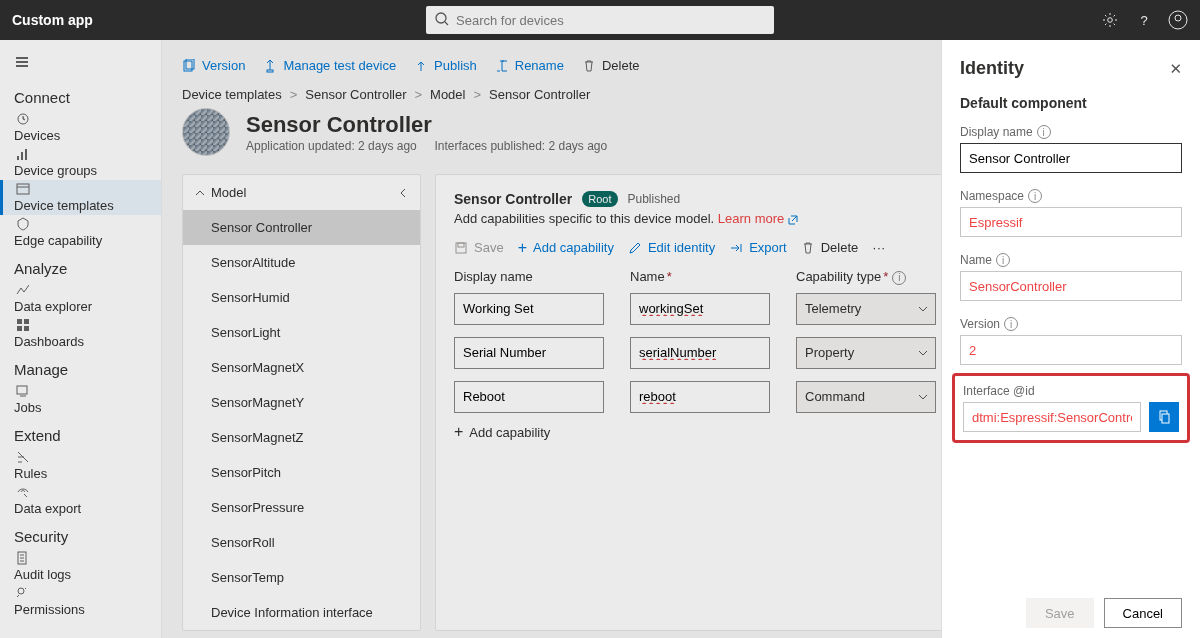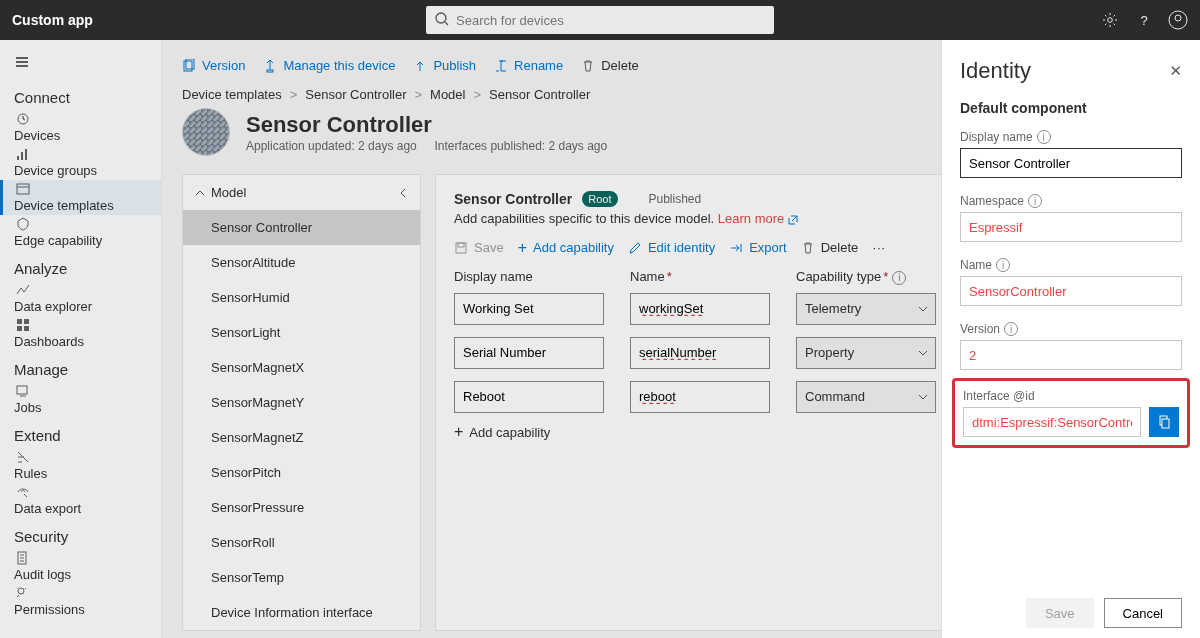--- a/index.html
+++ b/index.html
@@ -31,21 +31,21 @@
 .sub { color: #666; font-size: 12px; }
 .columns { display: flex; gap: 14px; }
 .modeltree { width: 239px; background: #fff; border: 1px solid #e5e5e5; border-radius: 2px; }
 .modelhdr { display: flex; align-items: center; justify-content: space-between; padding: 10px 12px; cursor: pointer; }
 .treelist { }
 .treeitem { padding: 10px 14px 10px 28px; cursor: pointer; font-size: 13px; }
 .treeitem.sel { background: #d6d6d6; }
 .panel { flex: 1; background: #fff; border: 1px solid #e5e5e5; border-radius: 2px; padding: 16px 18px; }
 .panel-top { display: flex; align-items: center; gap: 10px; margin-bottom: 4px; }
 .rootbadge { background: #0b6a62; color: #fff; font-size: 11px; padding: 2px 6px; border-radius: 8px; }
-.pubtxt { color: #666; font-size: 12px; margin-left: 21px; }
+.pubtxt { color: #666; font-size: 12px; }
 .help { color: #333; font-size: 13px; margin-bottom: 14px; }
 .help a { color: #ef4444; text-decoration: none; }
 .toolbar { display: flex; gap: 14px; align-items: center; margin-bottom: 14px; }
 .tbtn { display: flex; align-items: center; gap: 6px; cursor: pointer; font-size: 13px; }
 .tbtn.disabled { color: #a19f9d; cursor: default; }
 .captable { width: 100%; }
 .caphead, .caprow { display: flex; gap: 16px; }
 .caphead { font-size: 13px; color: #323130; margin-bottom: 8px; }
 .col-dn { width: 150px; }
 .col-n { width: 140px; margin-left: 10px; }
@@ -55,21 +55,21 @@
 .tinput.redund { text-decoration: underline wavy #d13438; }
 .sel { position: relative; }
 .selbox { height: 32px; border: 1px solid #8a8886; padding: 0 26px 0 8px; font-size: 13px; width: 100%; background: #f3f2f1; display: flex; align-items: center; }
 .selarr { position: absolute; right: 8px; top: 9px; color: #555; }
 .addcap { display: flex; align-items: center; gap: 6px; color: #323130; cursor: pointer; margin-top: 6px; }
 .req { color: #a4262c; margin-left: 2px; }
 .infoc { display: inline-flex; width: 14px; height: 14px; border: 1px solid #888; border-radius: 50%; font-size: 10px; align-items: center; justify-content: center; color: #888; margin-left: 4px; }
 
 .drawer { position: absolute; top: 40px; right: 0; width: 259px; height: 598px; background: #fff; border-left: 1px solid #ddd; padding: 18px 18px 10px; display: flex; flex-direction: column; }
 .dhdr { display: flex; justify-content: space-between; align-items: center; margin-bottom: 16px; }
-.dhdr h2 { font-size: 22px; font-weight: 400; }
+.dhdr h2 { font-size: 18px; font-weight: 700; }
 .closeX { cursor: pointer; color: #555; font-size: 15px; }
 .dsub { font-size: 14px; font-weight: 600; margin-bottom: 14px; }
 .fld { margin-bottom: 16px; }
 .fldlbl { font-size: 12px; color: #666; margin-bottom: 4px; display: flex; align-items: center; }
 .finput { width: 100%; height: 30px; border: 1px solid #323130; padding: 0 8px; font-size: 13px; }
 .finput[readonly] { border-color: #c8c6c4; color: #ef4444; background: #fff; }
 .idrow { display: flex; gap: 8px; align-items: center; }
 .idrow .finput { flex: 1; }
 .copybtn { width: 30px; height: 30px; background: #0078d4; color: #fff; display: flex; align-items: center; justify-content: center; cursor: pointer; }
 .highlight { border: 3px solid #d13438; border-radius: 4px; padding: 8px; margin: -8px -8px 8px -8px; }
@@ -232,21 +232,21 @@
             <rect x="2" y="2" width="8" height="10" stroke="#0078d4" fill="none"></rect>
             <rect x="4" y="0" width="8" height="10" stroke="#0078d4" fill="none"></rect>
           </svg>
           <span>Version</span>
         </span>
       <span class="actbtn">
           <svg width="14" height="14" viewBox="0 0 14 14">
             <path d="M7 1v10M4 4l3-3 3 3" stroke="#0078d4" fill="none"></path>
             <rect x="4" y="11" width="6" height="2" stroke="#0078d4" fill="none"></rect>
           </svg>
-          <span>Manage this device</span>
+          <span>Manage test device</span>
         </span>
       <span class="actbtn">
           <svg width="14" height="14" viewBox="0 0 14 14">
             <path d="M7 12V3M4 6l3-3 3 3" stroke="#0078d4" fill="none"></path>
           </svg>
           <span>Publish</span>
         </span>
       <span class="actbtn">
           <svg width="14" height="14" viewBox="0 0 14 14">
             <path d="M2 12h3M7 2h5M7 12h5M7 2v10M5 2h4" stroke="#0078d4" fill="none"></path>

